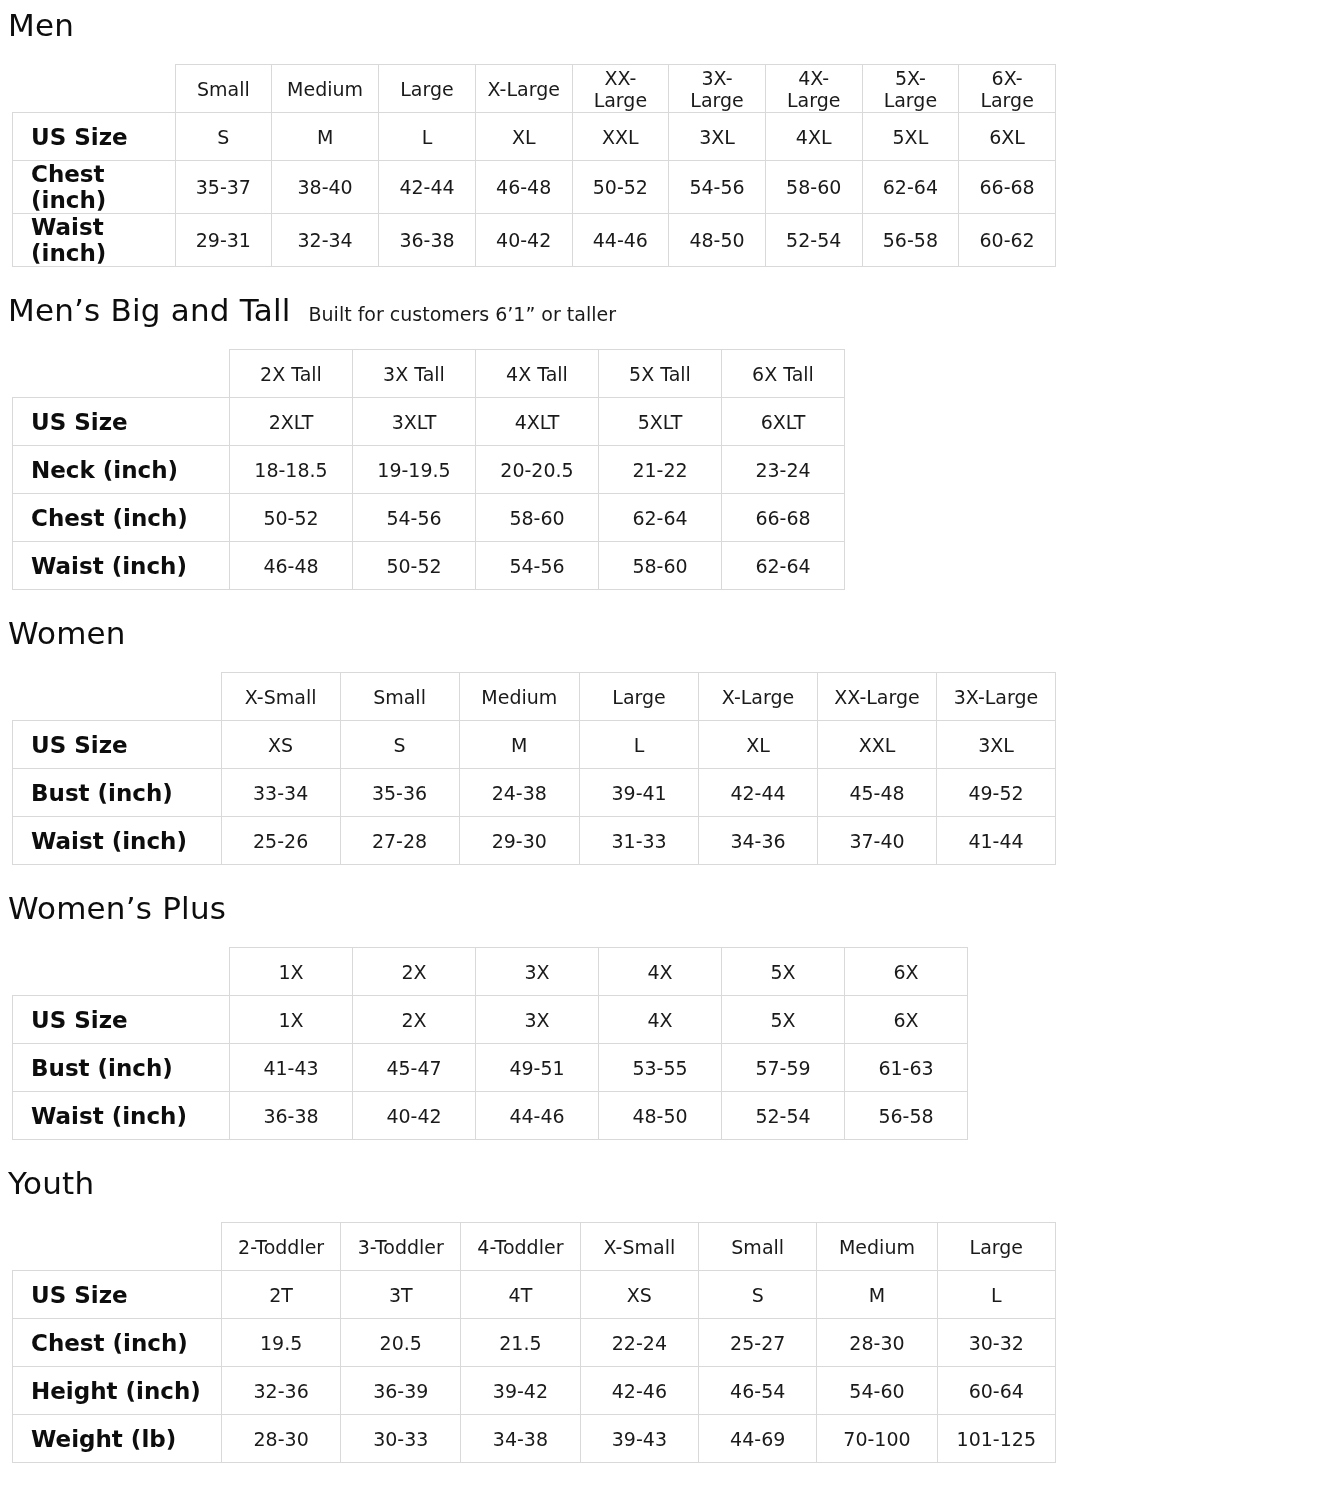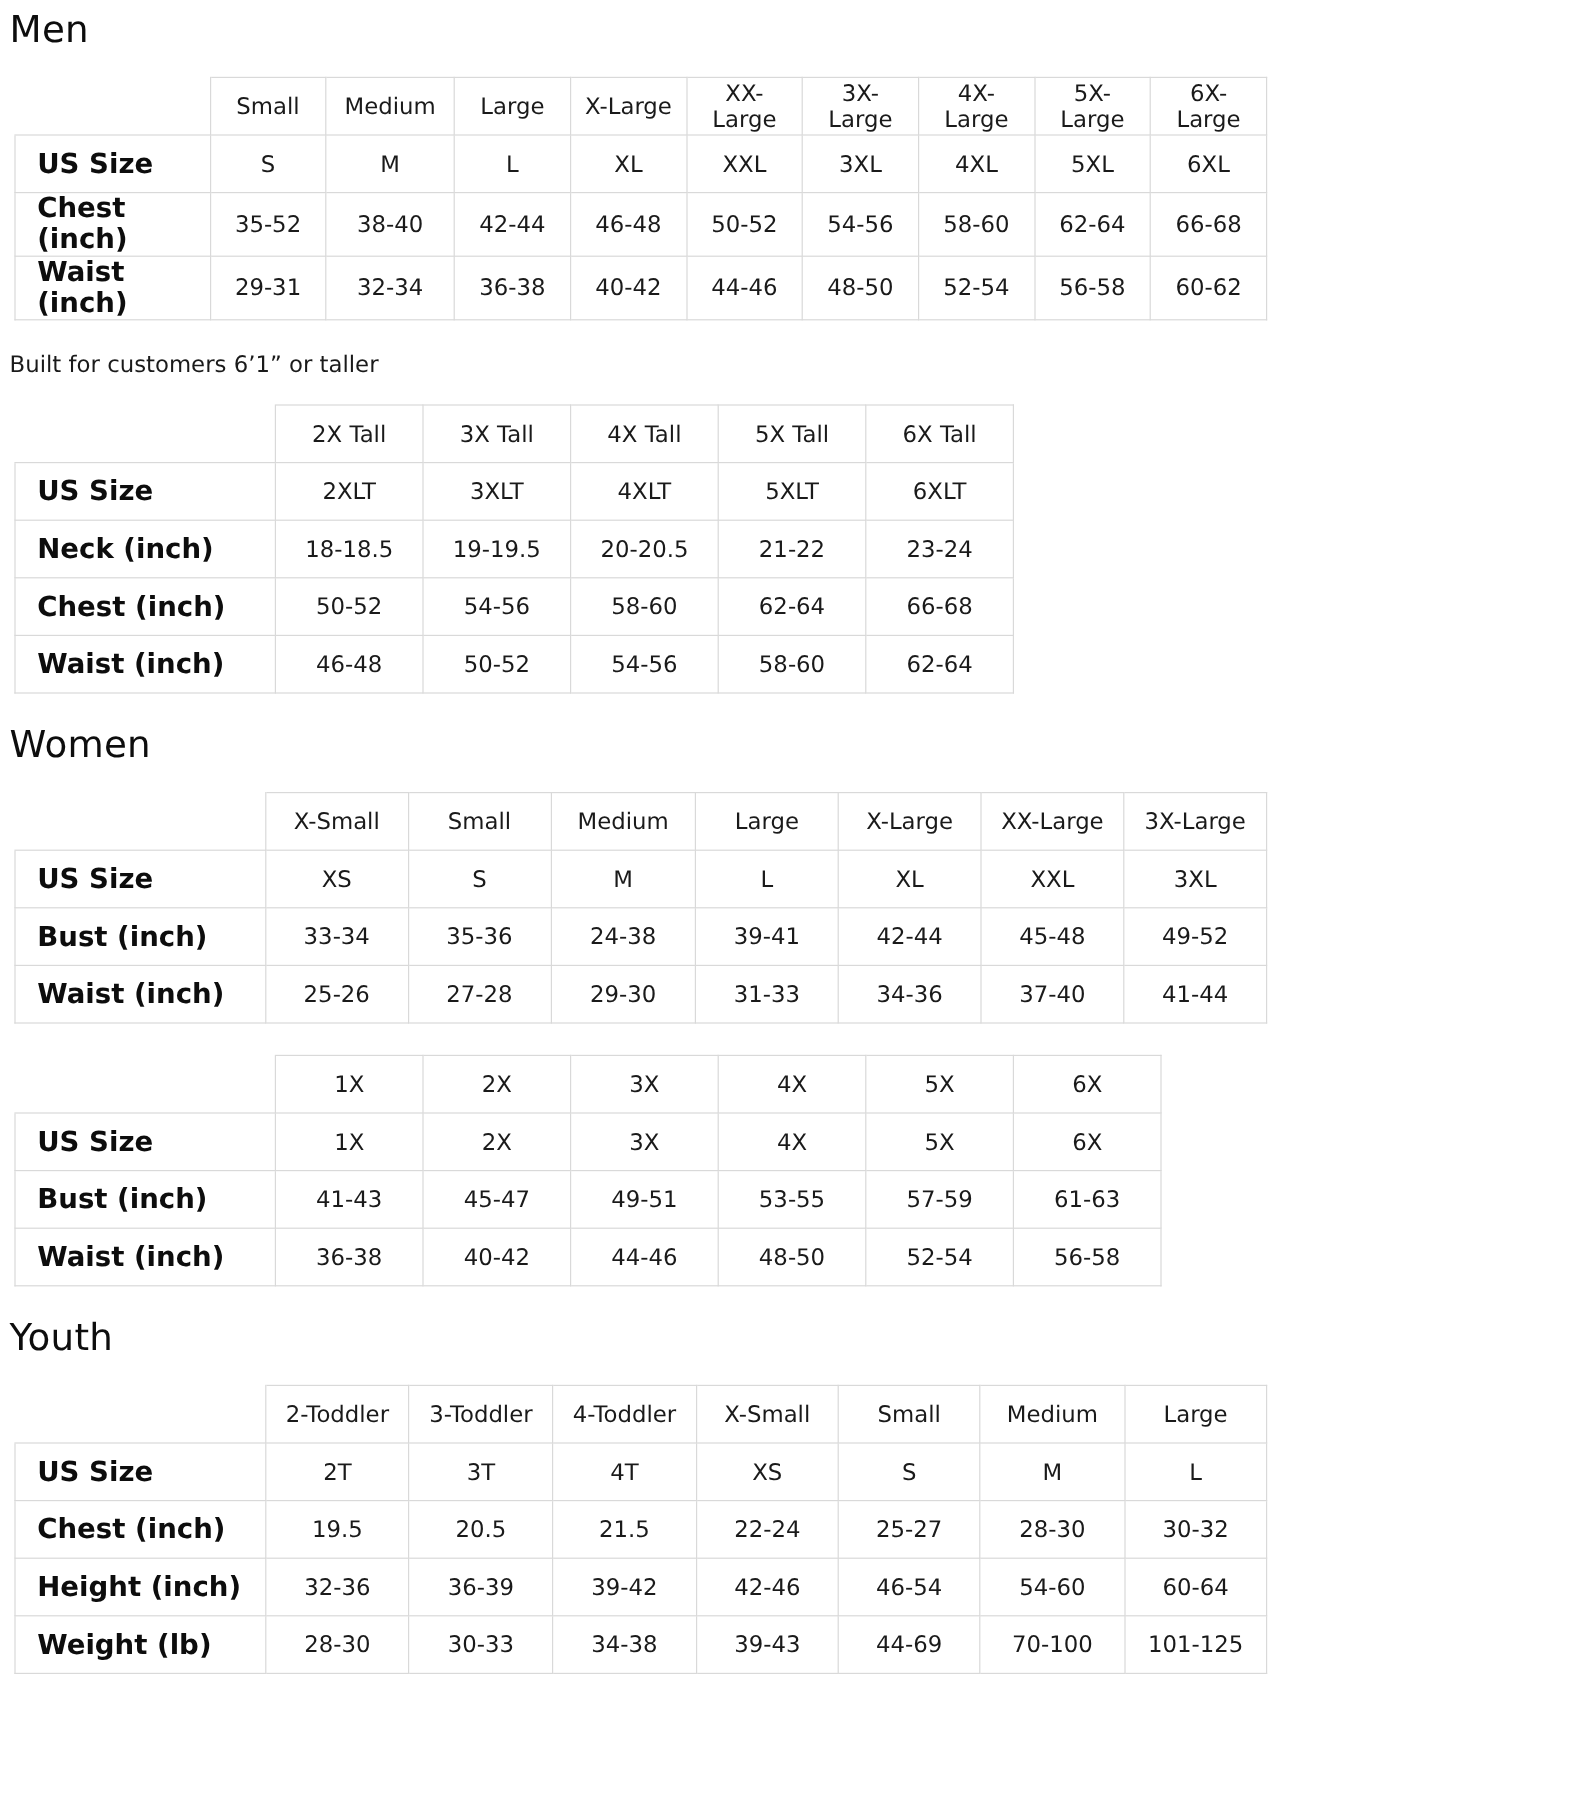--- a/index.html
+++ b/index.html
@@ -120,21 +120,21 @@
               <td>L</td>
               <td>XL</td>
               <td>XXL</td>
               <td>3XL</td>
               <td>4XL</td>
               <td>5XL</td>
               <td>6XL</td>
             </tr>
             <tr>
               <td class="rowlabel">Chest (inch)</td>
-              <td>35-52</td>
+              <td>35-37</td>
               <td>38-40</td>
               <td>42-44</td>
               <td>46-48</td>
               <td>50-52</td>
               <td>54-56</td>
               <td>58-60</td>
               <td>62-64</td>
               <td>66-68</td>
             </tr>
             <tr>
@@ -147,20 +147,21 @@
               <td>48-50</td>
               <td>52-54</td>
               <td>56-58</td>
               <td>60-62</td>
             </tr>
           </tbody>
         </table>
       </div>
       <div class="section">
         <div class="section-head">
+          <div class="section-title">Men’s Big and Tall</div>
           <div class="section-note">Built for customers 6’1” or taller</div>
         </div>
         <table class="size-table">
           <colgroup>
             <col class="col-label">
             <col class="col-data">
             <col class="col-data">
             <col class="col-data">
             <col class="col-data">
             <col class="col-data">
@@ -266,20 +267,23 @@
               <td>29-30</td>
               <td>31-33</td>
               <td>34-36</td>
               <td>37-40</td>
               <td>41-44</td>
             </tr>
           </tbody>
         </table>
       </div>
       <div class="section">
+        <div class="section-head">
+          <div class="section-title">Women’s  Plus</div>
+        </div>
         <table class="size-table">
           <colgroup>
             <col class="col-label">
             <col class="col-data">
             <col class="col-data">
             <col class="col-data">
             <col class="col-data">
             <col class="col-data">
             <col class="col-data">
           </colgroup>

